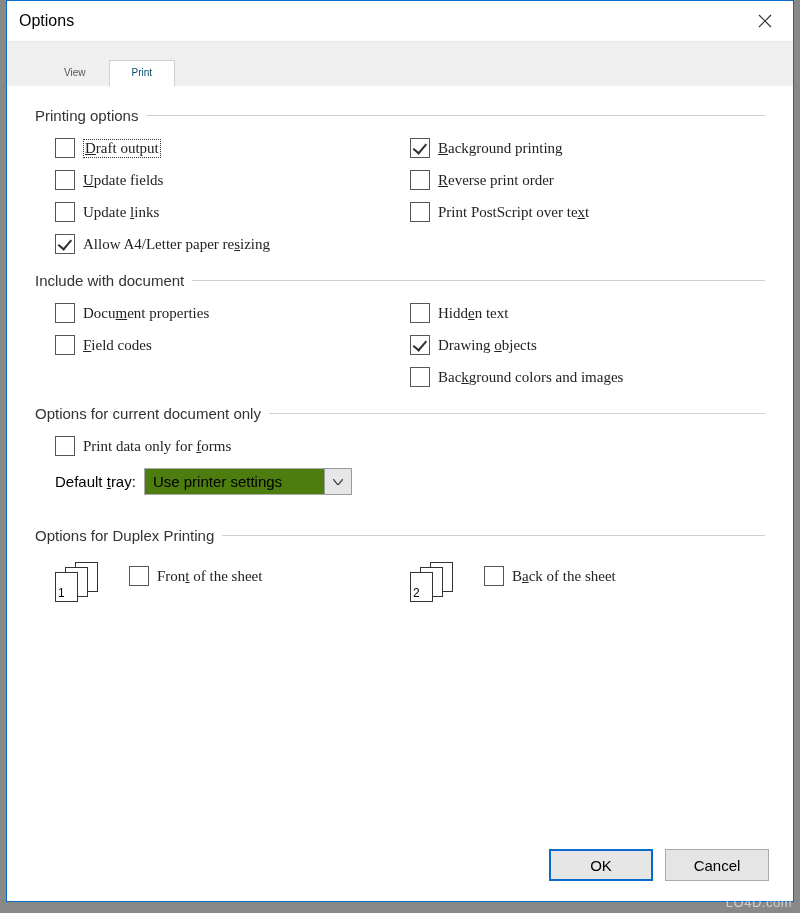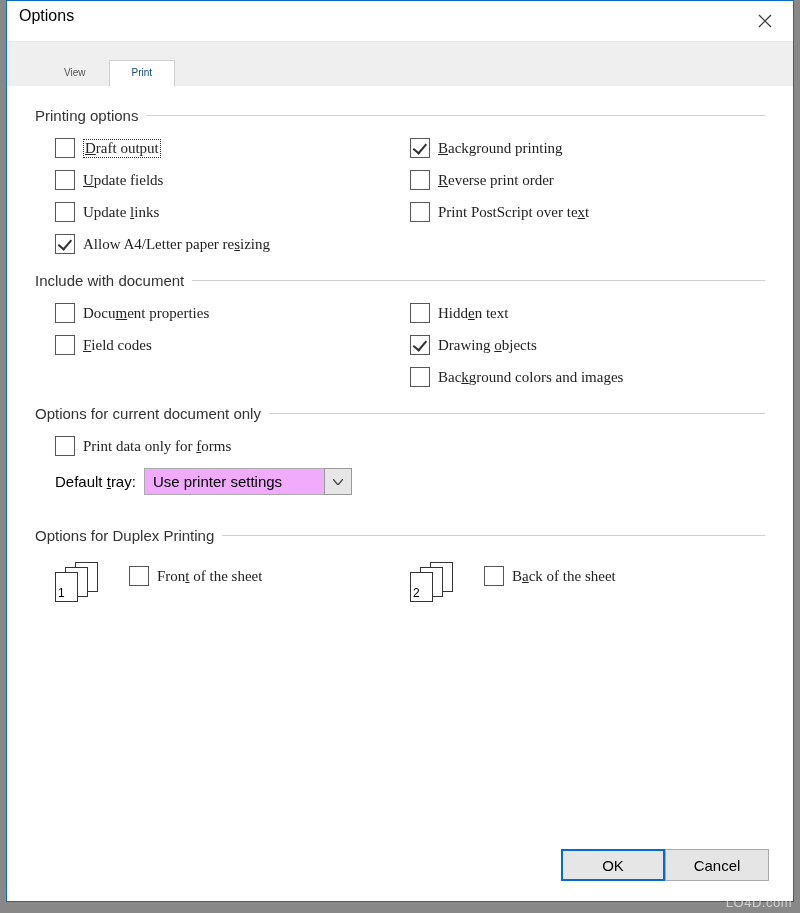--- a/index.html
+++ b/index.html
@@ -20,20 +20,21 @@
       position: absolute;
       left: 6px;
       top: 0;
       width: 788px;
       height: 902px;
       background: #fff;
       border: 1px solid #0a6ac9;
     }
     .titlebar {
       display: flex;
+      align-items: center;
       justify-content: space-between;
       padding: 6px 8px 6px 12px;
       background: #fff;
       border-bottom: 1px solid #e8e8e8;
     }
     .titlebar-title {
       font-size: 16px;
     }
     .titlebar-close {
       width: 40px;
@@ -155,21 +156,21 @@
     }
     .select-box {
       display: flex;
       align-items: stretch;
     }
     .select-text {
       border: 1px solid #aaa;
       border-right: none;
       padding: 4px 8px;
       min-width: 180px;
-      background: #f0abfc;
+      background: #4d7c0f;
     }
     .select-btn {
       width: 28px;
       border: 1px solid #999;
       background: #e6e6e6;
       display: flex;
       align-items: center;
       justify-content: center;
     }
     .select-btn svg {
@@ -206,20 +207,21 @@
       justify-content: flex-start;
       padding: 0 0 1px 2px;
       font-size: 12px;
     }
     .page.p3 { left: 20px; top: 0; }
     .page.p2 { left: 10px; top: 5px; }
     .page.p1 { left: 0;   top: 10px; }
     .buttons {
       display: flex;
       justify-content: flex-end;
+      gap: 12px;
       padding: 12px 10px 12px 0;
       position: absolute;
       bottom: 8px;
       right: 14px;
       margin-left: 28px;
     }
     .btn {
       min-width: 104px;
       height: 32px;
       background: #e5e5e5;

